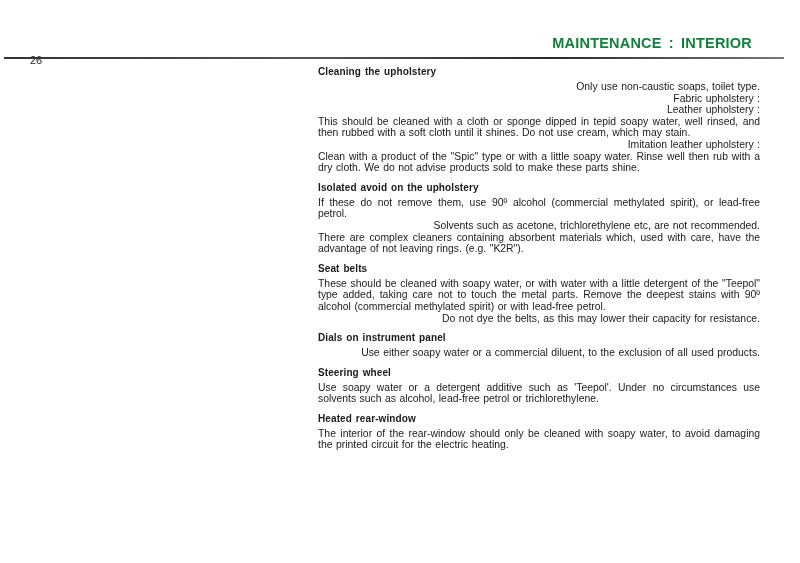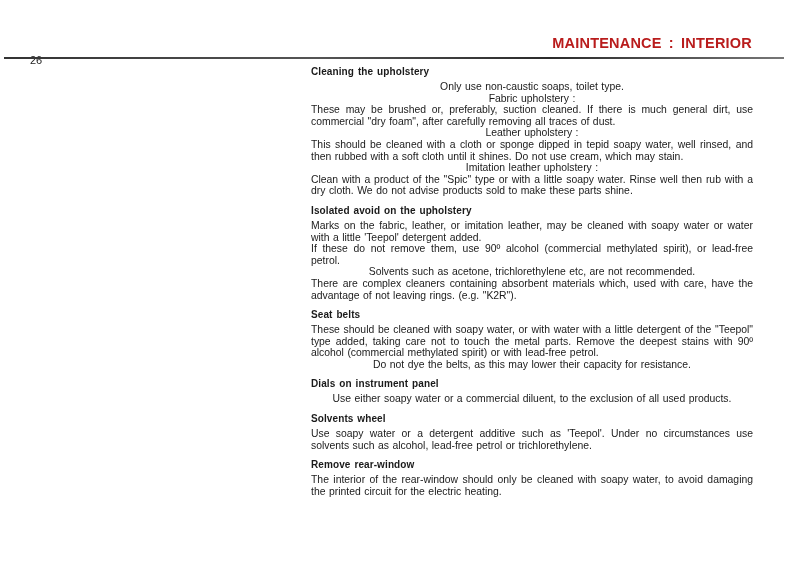--- a/index.html
+++ b/index.html
@@ -25,33 +25,33 @@
       margin-top: 16px;
     }
     .running-head {
       position: absolute;
       right: 48px;
       top: 35px;
       font-size: 14.5px;
       font-weight: bold;
       letter-spacing: 0.2px;
       word-spacing: 3px;
-      color: #b91c1c;
+      color: #15803d;
     }
     .rule {
       position: absolute;
       left: 4px;
       top: 57px;
       width: 780px;
       height: 2px;
       background: linear-gradient(to right, #333 0%, #555 40%, #2a2a2a 70%, #777 100%);
     }
     .content {
       position: absolute;
-      left: 311px;
+      left: 318px;
       top: 65px;
       width: 442px;
     }
     .section {
       margin-bottom: 7px;
     }
     .section-title {
       font-size: 10px;
       font-weight: bold;
       line-height: 13px;
@@ -60,65 +60,63 @@
       word-spacing: 1px;
     }
     .para {
       font-size: 10.4px;
       line-height: 11.6px;
       margin: 0;
       text-align: justify;
       word-spacing: 0.6px;
     }
     .para.last {
-      text-align: center;
+      text-align: right;
     }
   </style>
 </head>
 <body>
 
 <div class="page-number">26</div>
 <div class="running-head">MAINTENANCE :  INTERIOR</div>
 <div class="rule"></div>
 
 <div class="content">
 
   <div class="section">
     <div class="section-title">Cleaning the upholstery</div>
     <p class="para last">Only use non-caustic soaps, toilet type.</p>
     <p class="para last">Fabric upholstery :</p>
-    <p class="para">These may be brushed or, preferably, suction cleaned.  If there is much general dirt, use commercial "dry foam", after carefully removing all traces of dust.</p>
     <p class="para last">Leather upholstery :</p>
     <p class="para">This should be cleaned with a cloth or sponge dipped in tepid soapy water, well rinsed, and then rubbed with a soft cloth until it shines.  Do not use cream, which may stain.</p>
     <p class="para last">Imitation leather upholstery :</p>
     <p class="para">Clean with a product of the "Spic" type or with a little soapy water. Rinse well then rub with a dry cloth. We do not advise products sold to make these parts shine.</p>
   </div>
 
   <div class="section">
     <div class="section-title">Isolated avoid on the upholstery</div>
-    <p class="para">Marks on the fabric, leather, or imitation leather, may be cleaned with soapy water or water with a little 'Teepol' detergent added.</p>
     <p class="para">If these do not remove them, use 90º alcohol (commercial methylated spirit), or lead-free petrol.</p>
     <p class="para last">Solvents such as acetone, trichlorethylene etc, are not recommended.</p>
     <p class="para">There are complex cleaners containing absorbent materials which, used with care, have the advantage of not leaving rings. (e.g. "K2R").</p>
   </div>
 
   <div class="section">
     <div class="section-title">Seat belts</div>
     <p class="para">These should be cleaned with soapy water, or with water with a little detergent of the "Teepol" type added, taking care not to touch the metal parts.  Remove the deepest stains with 90º alcohol (commercial methylated spirit) or with lead-free petrol.</p>
     <p class="para last">Do not dye the belts, as this may lower their capacity for resistance.</p>
   </div>
 
   <div class="section">
     <div class="section-title">Dials on instrument panel</div>
     <p class="para last">Use either soapy water or a commercial diluent, to the exclusion of all used products.</p>
   </div>
 
   <div class="section">
-    <div class="section-title">Solvents wheel</div>
+    <div class="section-title">Steering wheel</div>
     <p class="para">Use soapy water or a detergent additive such as 'Teepol'.  Under no circumstances use solvents such as alcohol, lead-free petrol or trichlorethylene.</p>
   </div>
 
   <div class="section">
-    <div class="section-title">Remove rear-window</div>
+    <div class="section-title">Heated rear-window</div>
     <p class="para">The interior of the rear-window should only be cleaned with soapy water, to avoid damaging the printed circuit for the electric heating.</p>
   </div>
 
 </div>
 
 </body></html>

